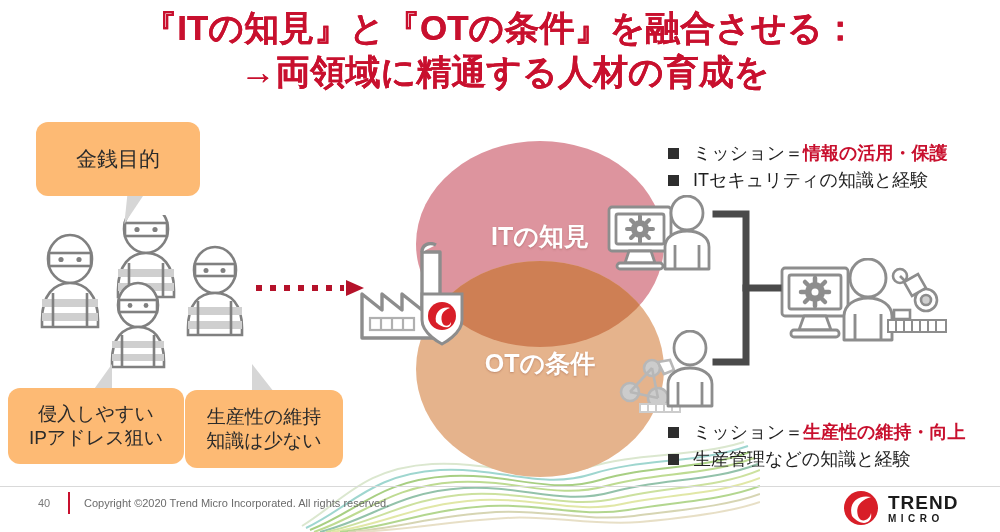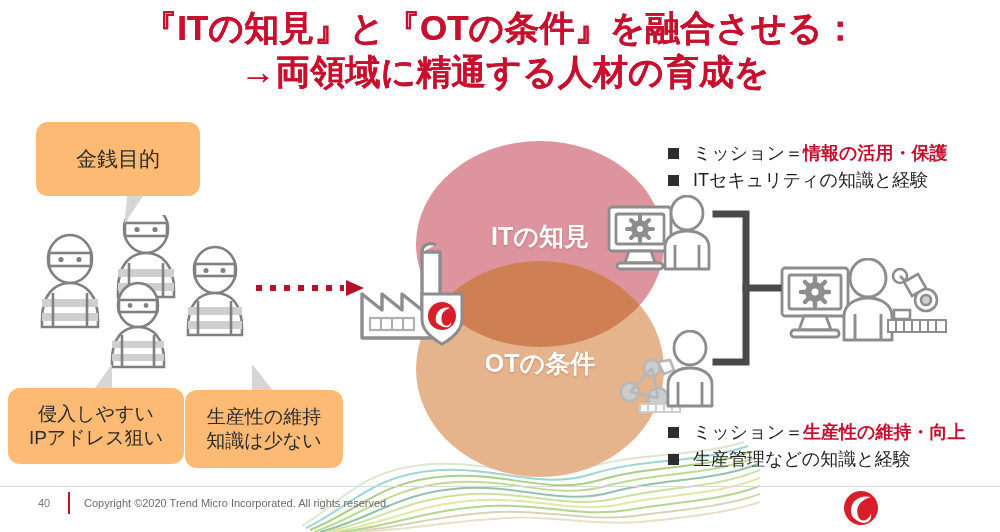--- a/index.html
+++ b/index.html
@@ -369,15 +369,19 @@
   <div class="footer-rule"></div>
   <div class="pg">40</div>
   <div class="vrule"></div>
   <div class="copy">Copyright ©2020 Trend Micro Incorporated. All rights reserved.</div>
 
   <div class="logo">
     <svg width="40" height="38" viewBox="0 0 40 38">
       <circle cx="19" cy="19" r="17" fill="#D81E28"></circle>
       <path d="M10,27 C6,14 16,5 29,8 C19,11 13,17 16,27 C19,35 28,31 29,24 C31,35 19,38 10,27 Z" fill="#ffffff"></path>
     </svg>
+    <div class="logo-text">
+      <div class="logo-trend">TREND</div>
+      <div class="logo-micro">MICRO</div>
+    </div>
   </div>
 
 </div>
 
 </body></html>

